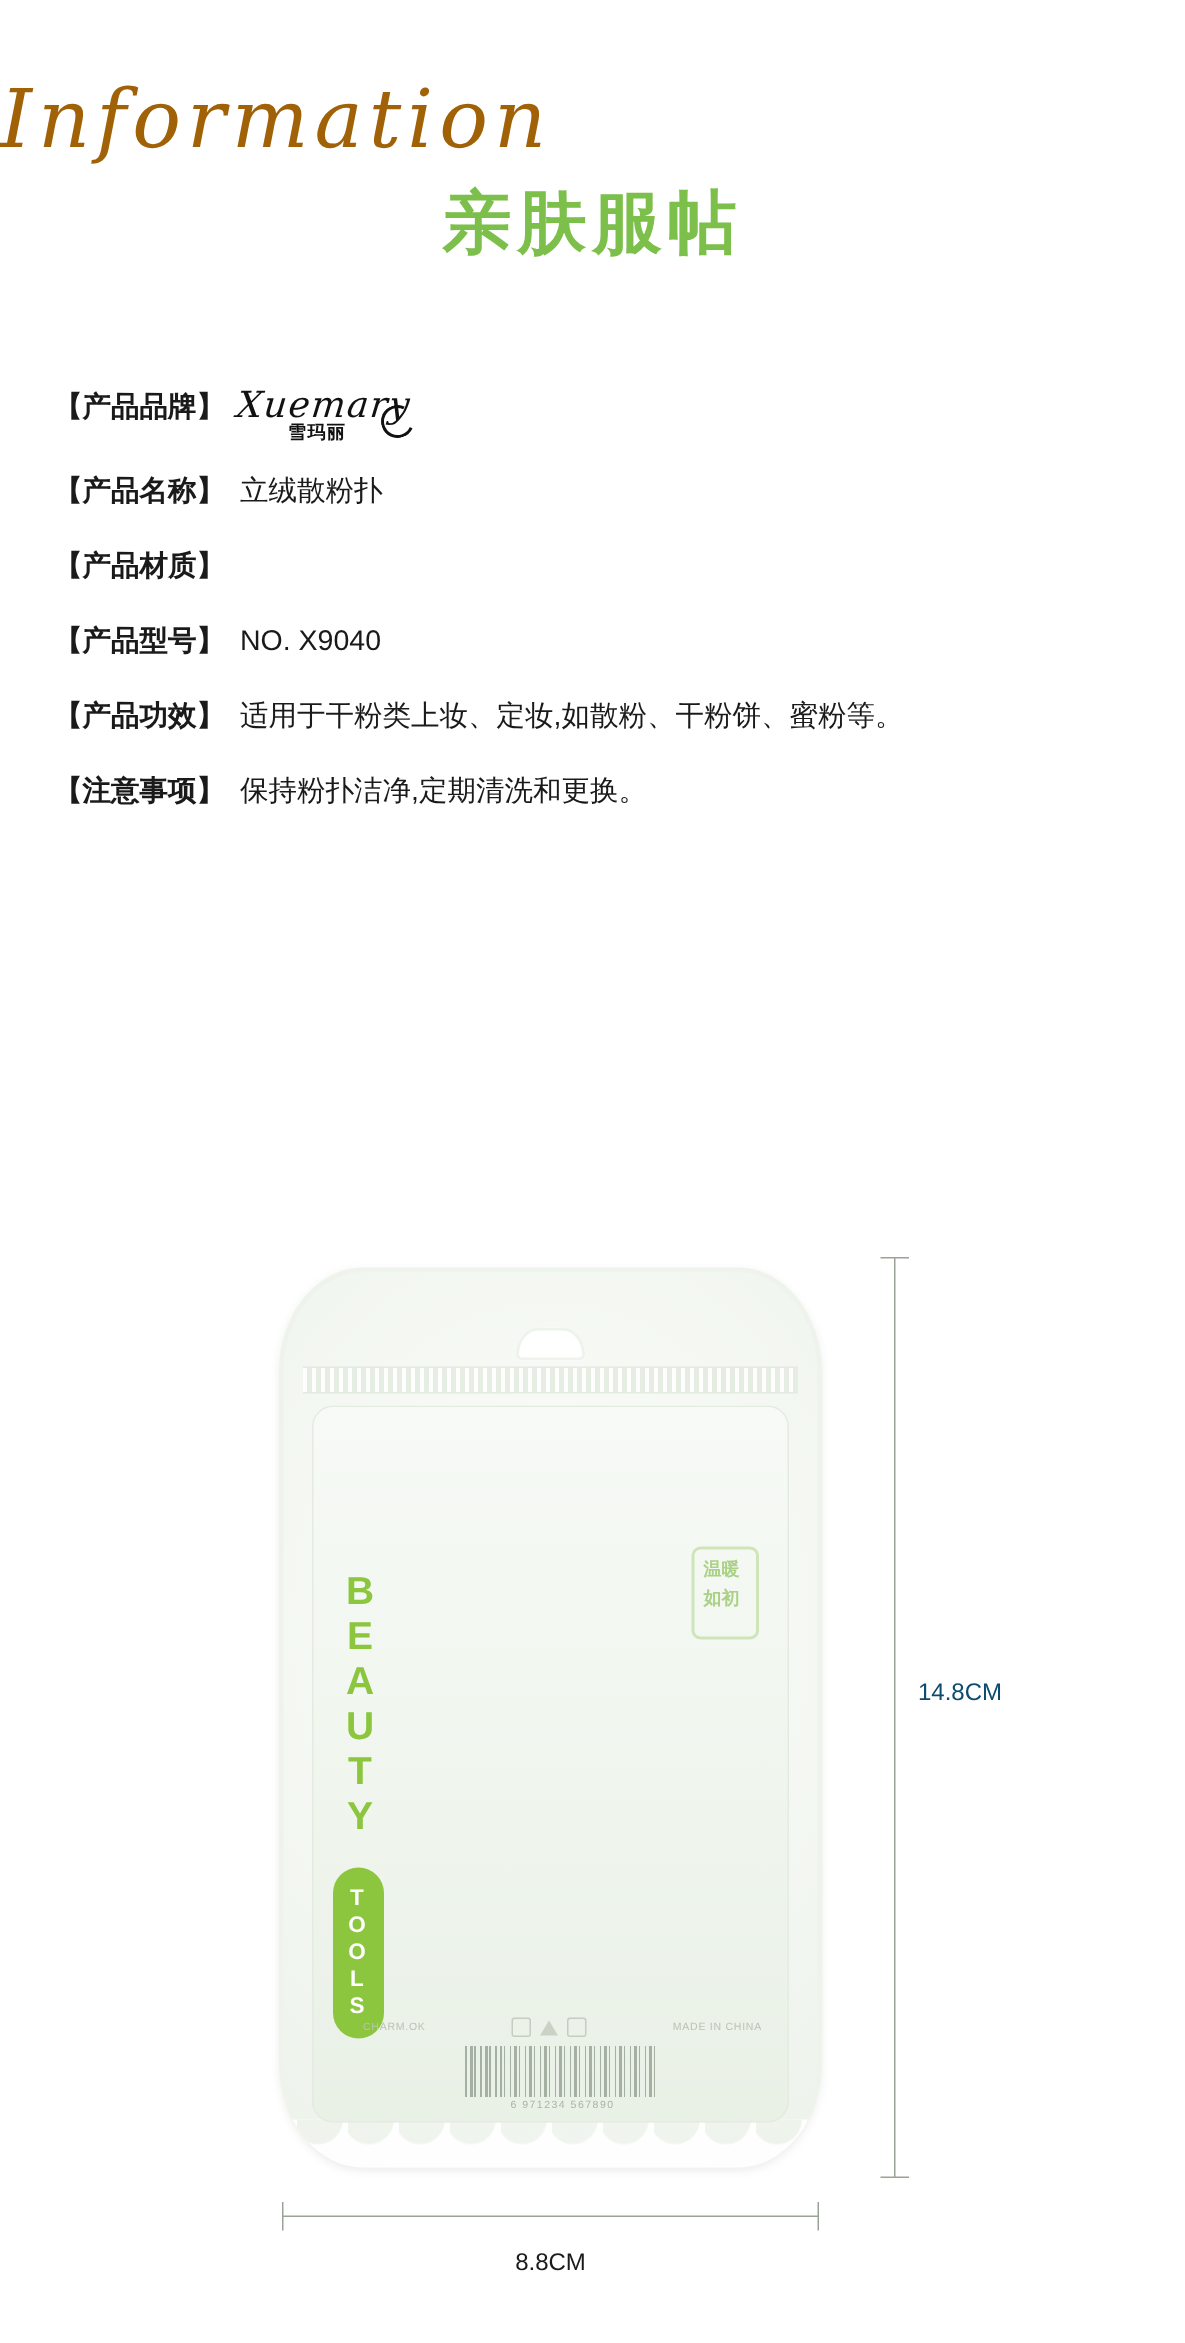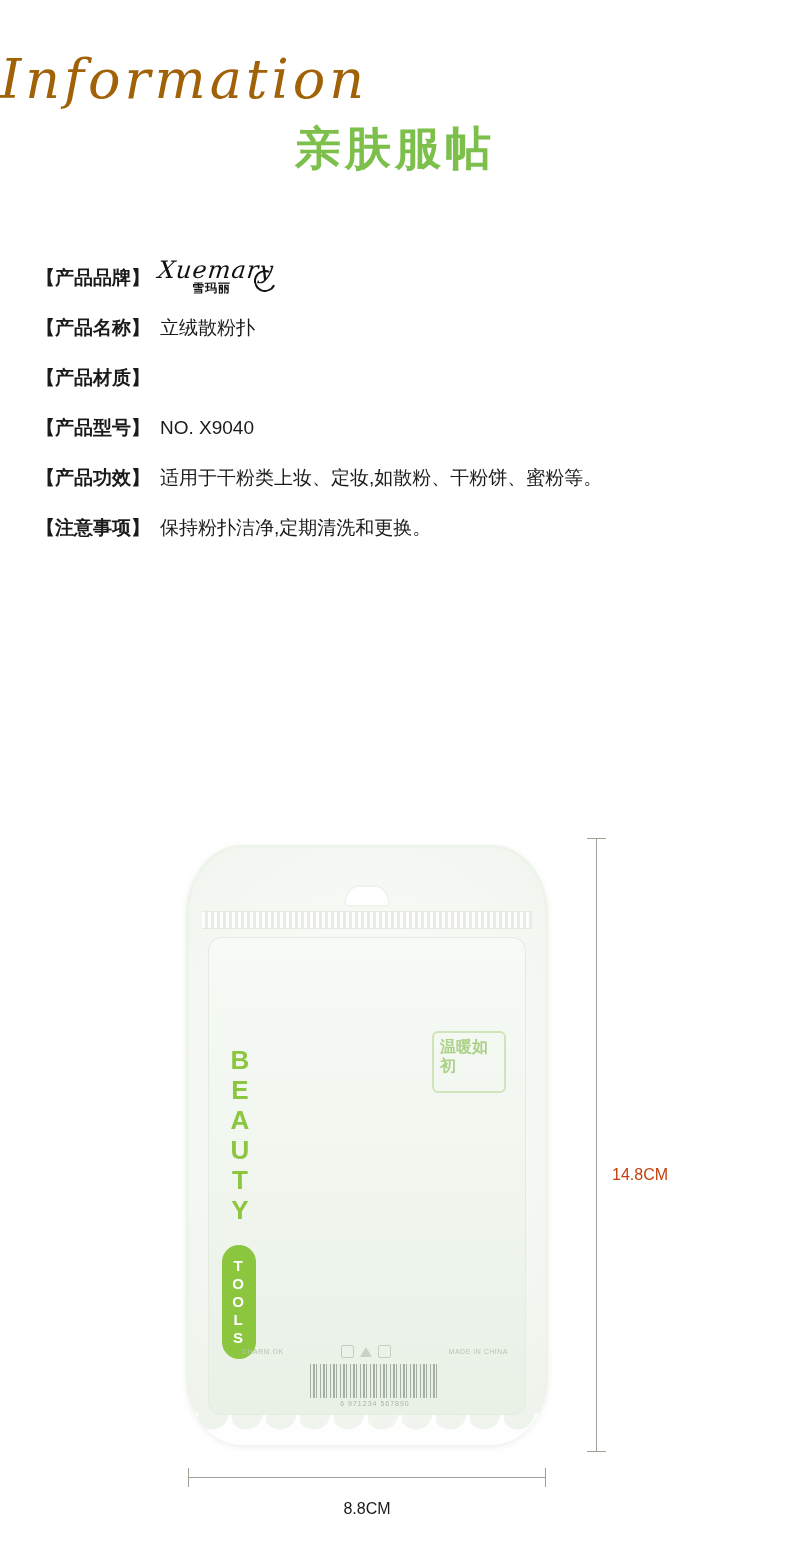--- a/index.html
+++ b/index.html
@@ -49,21 +49,21 @@
 
   
   .specs {
     position: absolute;
     top: 258px;
     left: 0;
     width: 790px;
   }
   .spec-row {
     display: flex;
-    align-items: flex-end;
+    align-items: flex-start;
     margin-bottom: 22px;
   }
   .spec-label {
     width: 150px;
     flex: 0 0 150px;
     padding-left: 36px;
     box-sizing: border-box;
     font-size: 19px;
     font-weight: 700;
     color: #1a1a1a;
@@ -223,26 +223,26 @@
     text-align: center;
     line-height: 18px;
   }
   .tools-pill span { display: block; }
 
   
   .seal {
     position: absolute;
     right: 42px;
     top: 186px;
-    width: 74px;
+    width: 45px;
     height: 62px;
     border: 2px solid #cfe3b8;
     border-radius: 6px;
     color: #a8cf82;
-    font-size: 16px;
+    font-size: 12px;
     font-weight: 700;
     line-height: 19px;
     padding: 4px 6px;
     box-sizing: border-box;
     letter-spacing: 0px;
     opacity: 0.95;
   }
 
   
   .puff {
@@ -341,23 +341,22 @@
     height: 1px;
     background: #9aa396;
   }
   .dim-v:before { top: 0; }
   .dim-v:after { bottom: 0; }
   .dim-v-label {
     position: absolute;
     left: 612px;
     top: 300px;
     font-size: 16px;
-    color: #c2410c;
+    color: #0c4a6e;
     white-space: nowrap;
-    margin-top: 46px;
   }
   .dim-h {
     position: absolute;
     left: 188px;
     top: 657px;
     width: 358px;
     height: 1px;
     background: #9aa396;
   }
   .dim-h:before, .dim-h:after {

